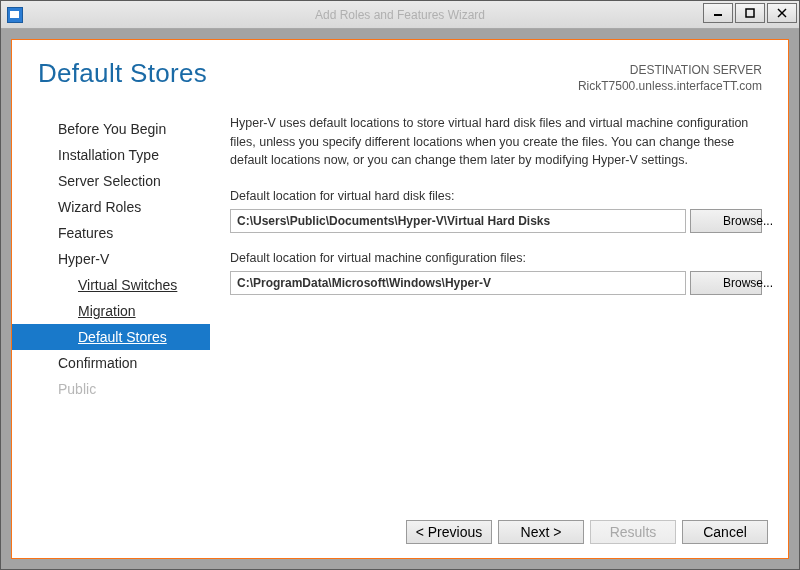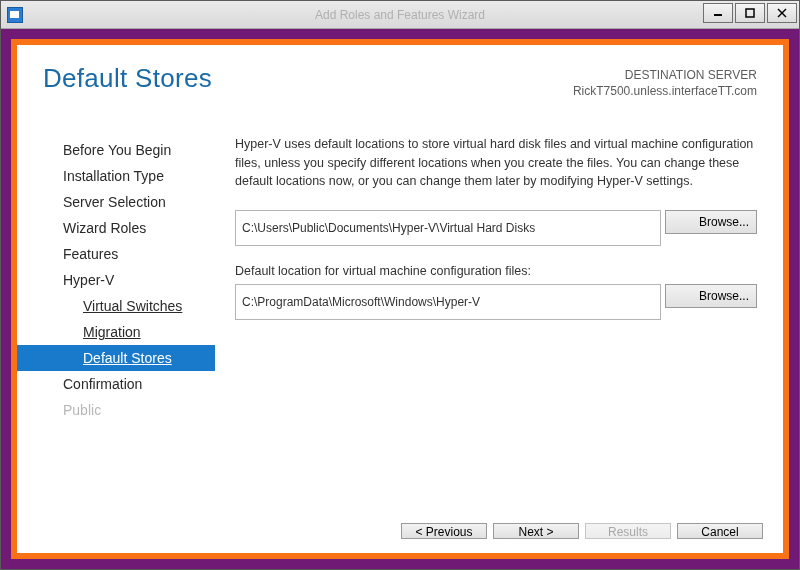--- a/index.html
+++ b/index.html
@@ -8,21 +8,21 @@
     font-family: "Segoe UI", Arial, sans-serif;
     background: #fff;
     width: 800px;
     height: 570px;
     overflow: hidden;
   }
   .window {
     width: 800px;
     height: 570px;
     border: 1px solid #5a5a5a;
-    background: #701a75;
+    background: #a3a3a3;
     display: flex;
     flex-direction: column;
   }
   .titlebar {
     height: 28px;
     background: linear-gradient(#eaeaea, #d9d9d9);
     border-bottom: 1px solid #a8a8a8;
     display: flex;
     align-items: center;
     position: relative;
@@ -71,26 +71,25 @@
   }
   .title-btn svg { display: block; }
   .content-outer {
     flex: 1;
     padding: 10px;
     display: flex;
     flex-direction: column;
   }
   .content-card {
     flex: 1;
-    border: 6px solid #f97316;
+    border: 1px solid #f97316;
     background: #fff;
     display: flex;
     flex-direction: column;
     position: relative;
-    gap: 16px;
   }
   .header-row {
     padding: 18px 26px 4px 26px;
     display: flex;
     align-items: flex-start;
   }
   .page-title {
     font-size: 26px;
     font-weight: 300;
     color: #1a6aa6;
@@ -144,51 +143,52 @@
   }
   .field-label {
     margin: 0 0 6px 0;
   }
   .path-row {
     display: flex;
     margin-bottom: 18px;
   }
   .path-input {
     flex: 1;
-    height: 36px;
+    height: 24px;
     border: 1px solid #b5b5b5;
     padding: 8px 6px;
     font-size: 12px;
     font-family: inherit;
     color: #333;
     background: #fff;
+    font-weight: bold;
   }
   .browse-btn {
-    width: 92px;
+    width: 72px;
     height: 24px;
     margin-left: 4px;
     border: 1px solid #9a9a9a;
     background: linear-gradient(#f2f2f2,#e1e1e1);
     font-size: 12px;
     cursor: pointer;
     padding-left: 32px;
   }
   .footer {
     border-top: 0;
     padding: 10px 20px 14px 0;
     display: flex;
     justify-content: flex-end;
     gap: 6px;
   }
   .wiz-btn {
     width: 86px;
-    height: 16px;
+    height: 24px;
     border: 1px solid #9a9a9a;
     background: linear-gradient(#f2f2f2,#e1e1e1);
-    font-size: 12px;
+    font-size: 14px;
     cursor: pointer;
     color: #000;
   }
   .wiz-btn.disabled {
     color: #a8a8a8;
     cursor: default;
     background: linear-gradient(#f4f4f4,#ececec);
     border-color: #c5c5c5;
   }
 </style>
@@ -243,20 +243,21 @@
             <div class="nav-item nav-sub">Virtual Switches</div>
             <div class="nav-item nav-sub">Migration</div>
             <div class="nav-item nav-sub selected">Default Stores</div>
             <div class="nav-item">Confirmation</div>
             <div class="nav-item disabled">Public</div>
           </div>
 
         <div class="main">
           <div class="intro">Hyper-V uses default locations to store virtual hard disk files and virtual machine configuration files, unless you specify different locations when you create the files. You can change these default locations now, or you can change them later by modifying Hyper-V settings.</div>
 
+          <div class="field-label">Default location for virtual hard disk files:</div>
           <div class="path-row">
             <input class="path-input" type="text" value="C:\Users\Public\Documents\Hyper-V\Virtual Hard Disks" style="">
             <button class="browse-btn">Browse...</button>
           </div>
 
           <div class="field-label">Default location for virtual machine configuration files:</div>
           <div class="path-row">
             <input class="path-input" type="text" value="C:\ProgramData\Microsoft\Windows\Hyper-V" style="">
             <button class="browse-btn">Browse...</button>
           </div>

